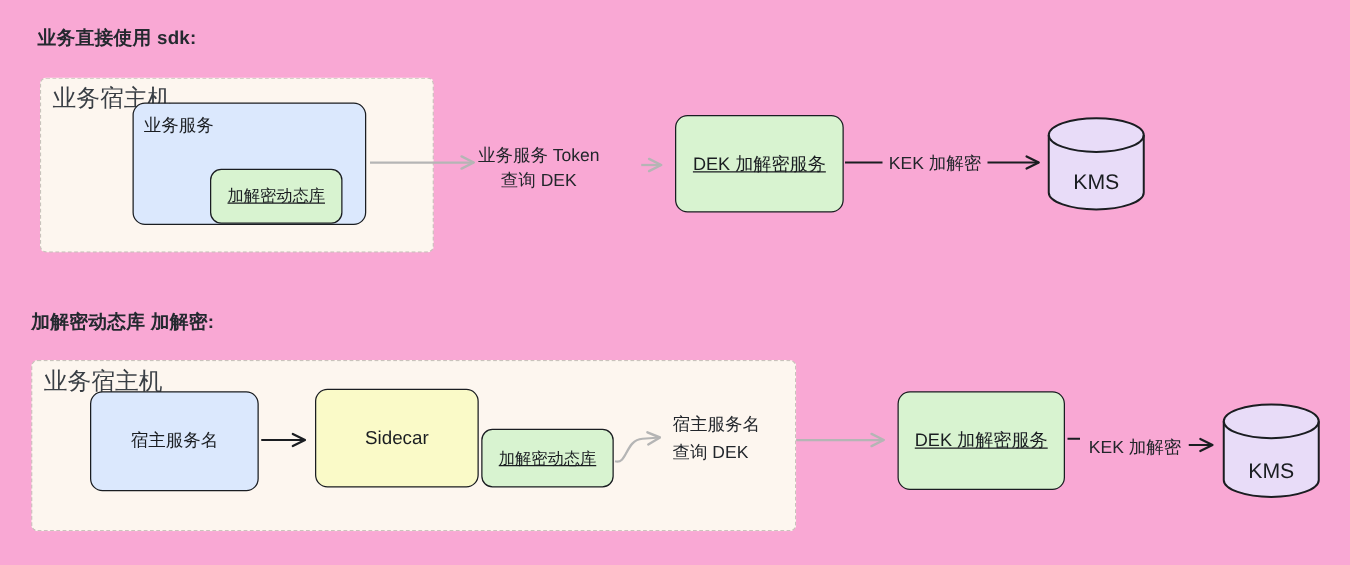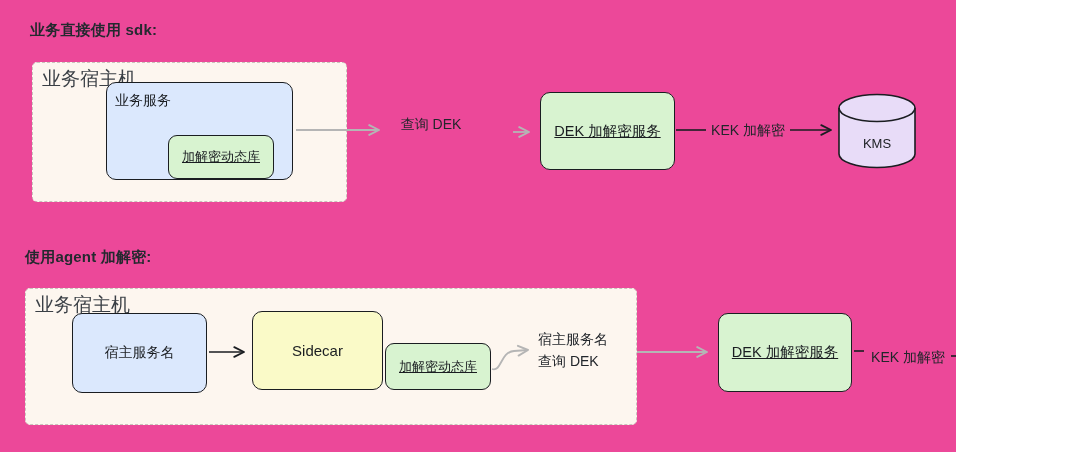--- a/index.html
+++ b/index.html
@@ -1,19 +1,19 @@
 <!DOCTYPE html>
 <html><head>
 <meta charset="utf-8">
 <style>
   html,body{margin:0;padding:0;background:#ffffff;}
   #canvas{
-    position:relative;width:956px;height:452px;overflow:hidden;
+    position:relative;width:1080px;height:452px;overflow:hidden;
     font-family:"Liberation Sans","DejaVu Sans",sans-serif;
-    color:#22262b;background:#ec4899;
+    color:#22262b;background:#f9a8d4;
   }
   .sec-title{
     position:absolute;font-size:15px;font-weight:700;color:#24292f;
     white-space:nowrap;letter-spacing:.2px;
   }
   .host{
     position:absolute;box-sizing:border-box;
     background:#fdf6ef;border:1.6px dashed #c9c3bc;border-radius:5px;
   }
   .host-label{
@@ -33,21 +33,21 @@
   .md{font-size:14.5px;}
   .flow-label{
     position:absolute;font-size:14px;line-height:20px;color:#22262b;
     text-align:center;white-space:nowrap;
   }
   .flow-label span{display:block;}
   .cyl{position:absolute;}
   .cyl svg{display:block;}
   .cyl-label{
     position:absolute;top:44px;left:0;width:100%;text-align:center;
-    font-size:13px;color:#1a1d21;
+    font-size:17px;color:#1a1d21;
   }
   #arrows{position:absolute;left:0;top:0;pointer-events:none;z-index:6;}
   .z2{z-index:2;} .z3{z-index:3;justify-content:center;}
 </style>
 </head>
 <body>
 
 <div id="canvas">
 
   <div class="sec-title" style="left:30px;top:21px;">业务直接使用 sdk:</div>
@@ -58,40 +58,41 @@
 
   <div class="box blue z2" style="left:106px;top:82px;width:187px;height:98px;">
     <div class="corner-label">业务服务</div>
   </div>
 
   <div class="box green center sm z3" style="left:168px;top:135px;width:106px;height:44px;border-radius:9px;">
     <span>加解密动态库</span>
   </div>
 
   <div class="flow-label" style="left:371px;top:114px;width:120px;">
+    <span>业务服务 Token</span>
     <span>查询 DEK</span>
   </div>
 
   <div class="box green center md z2" style="left:540px;top:92px;width:135px;height:78px;">
     <span>DEK 加解密服务</span>
   </div>
 
   <div class="flow-label" style="left:703px;top:120px;width:90px;">
     <span>KEK 加解密</span>
   </div>
 
   <div class="cyl z2" style="left:837px;top:92px;width:80px;height:78px;">
     <svg width="80" height="78" viewBox="0 0 80 78">
       <path d="M2,16 a38,13.5 0 0 1 76,0 v46 a38,13.5 0 0 1 -76,0 z" fill="#e8dcf8" stroke="#1a1d21" stroke-width="1.6"></path>
       <path d="M2,16 a38,13.5 0 0 0 76,0" fill="none" stroke="#1a1d21" stroke-width="1.6"></path>
     </svg>
     <div class="cyl-label">KMS</div>
   </div>
 
-  <div class="sec-title" style="left:25px;top:248px;">使用agent 加解密:</div>
+  <div class="sec-title" style="left:25px;top:248px;">加解密动态库 加解密:</div>
 
   <div class="host" style="left:25px;top:288px;width:612px;height:137px;">
     <div class="host-label">业务宿主机</div>
   </div>
 
   <div class="box blue center z2" style="left:72px;top:313px;width:135px;height:80px;">
     <span>宿主服务名</span>
   </div>
 
   <div class="box yellow center z2" style="left:252px;top:311px;width:131px;height:79px;font-size:15px;">

